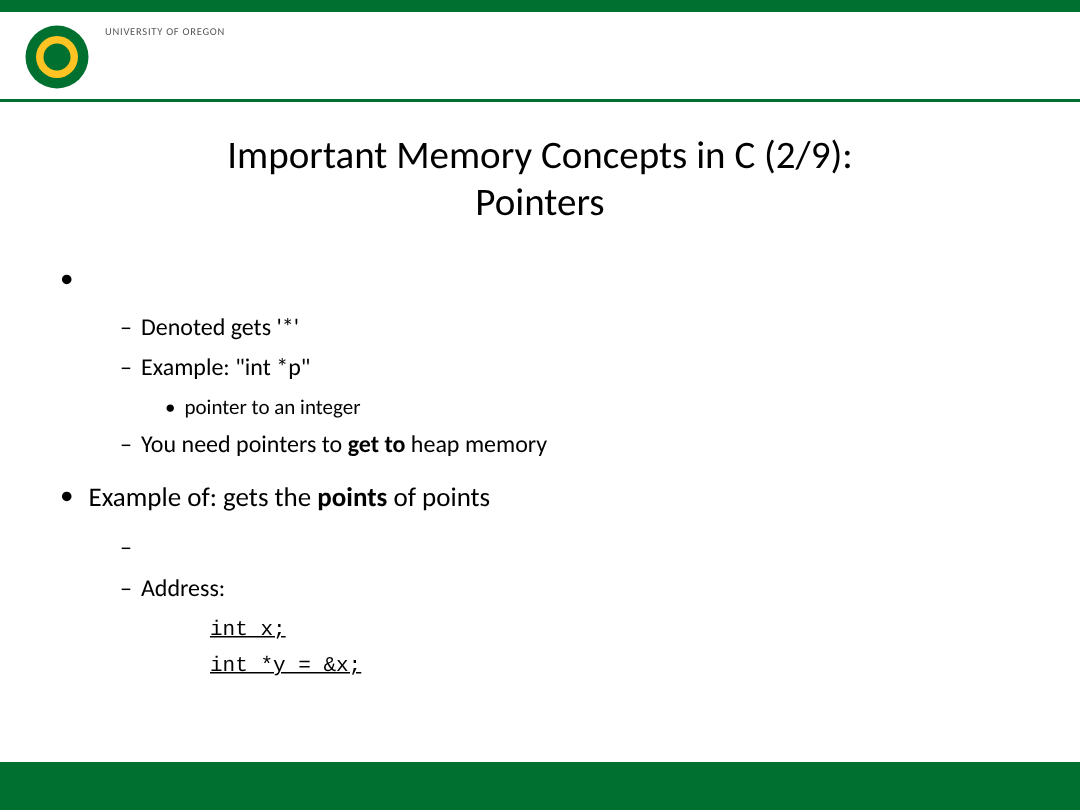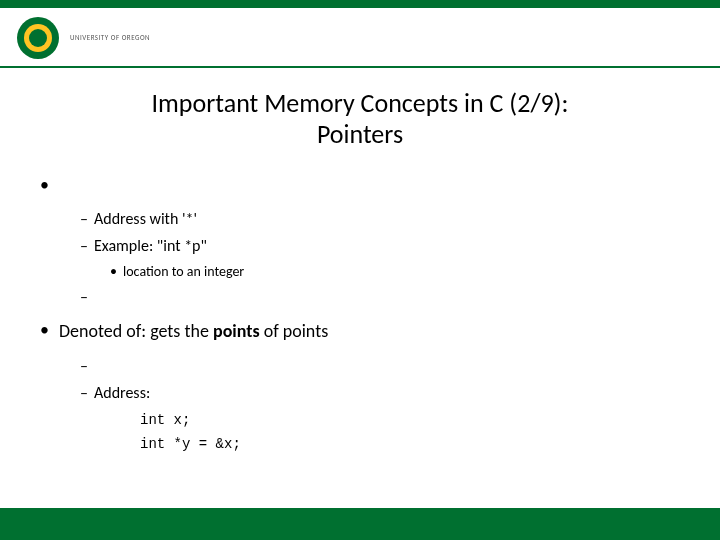--- a/index.html
+++ b/index.html
@@ -27,21 +27,21 @@
     
     .header {
       display: flex;
       align-items: center;
       padding: 8px 16px 6px 16px;
       border-bottom: 2px solid #007030;
     }
 
     .logo-area {
       display: flex;
-      align-items: center;
+      align-items: flex-start;
       gap: 10px;
       flex-shrink: 0;
     }
 
     
     .oregon-logo {
       width: 44px;
       height: 44px;
     }
 
@@ -144,20 +144,21 @@
       font-weight: bold;
     }
 
     .code-block {
       margin-left: 60px;
       margin-top: 4px;
       font-family: 'Courier New', Courier, monospace;
       font-size: 14px;
       line-height: 1.7;
       color: #000;
+      text-decoration: underline;
     }
 
     
     .bottom-bar {
       position: absolute;
       bottom: 0;
       left: 0;
       width: 100%;
       height: 32px;
       background: #007030;
@@ -194,44 +195,47 @@
   <div class="content-area">
 
     <div class="bullet-main">
       <span class="bullet-dot">•</span>
     </div>
 
     <div class="sub-list">
 
       <div class="sub-item">
         <span class="dash">–</span>
-        <span>Address with '*'</span>
+        <span>Denoted gets '*'</span>
       </div>
 
       <div class="sub-item">
         <span class="dash">–</span>
         <span>Example: "int *p"</span>
       </div>
 
       <div class="sub-sub-list">
         <div class="sub-sub-item">
           <span class="dot">•</span>
-          <span>location to an integer</span>
+          <span>pointer to an integer</span>
         </div>
       </div>
 
       <div class="sub-item">
         <span class="dash">–</span>
+        <span>
+          <span>You need pointers to </span><span class="bold">get to</span><span> heap memory</span>
+        </span>
       </div>
     </div>
 
     <div class="bullet-main" style="margin-top: 8px;">
       <span class="bullet-dot">•</span>
       <span class="bullet-text">
-        <span>Denoted of: gets the </span><span class="bold">points</span><span> of points</span>
+        <span>Example of: gets the </span><span class="bold">points</span><span> of points</span>
       </span>
     </div>
 
     <div class="sub-list">
 
       <div class="sub-item">
         <span class="dash">–</span>
       </div>
 
       <div class="sub-item">

